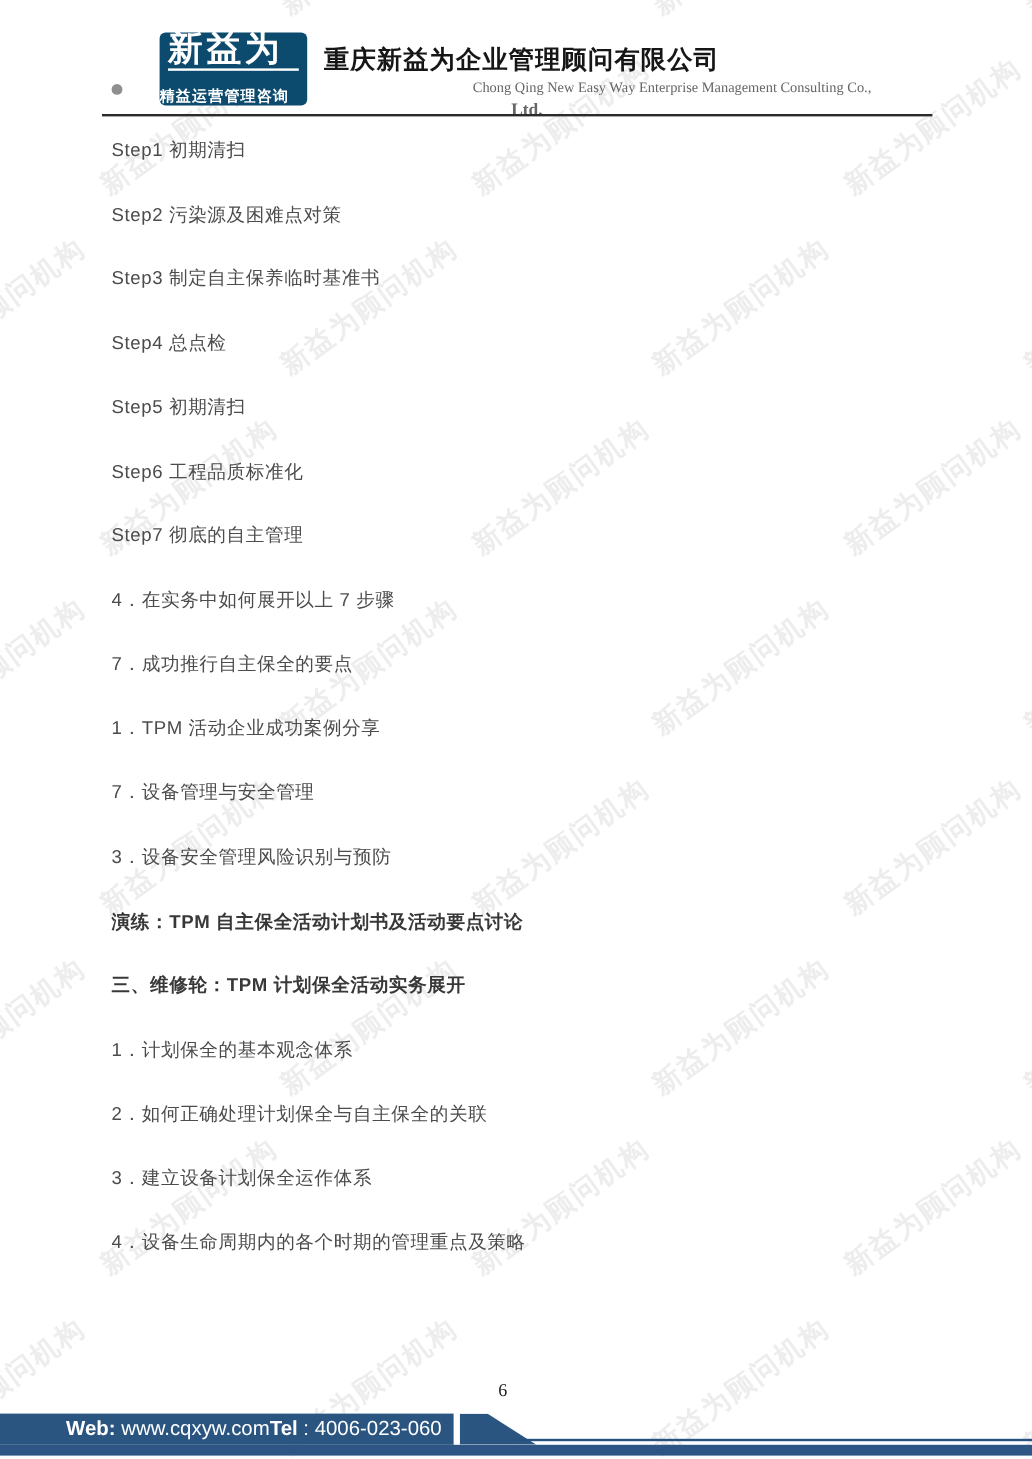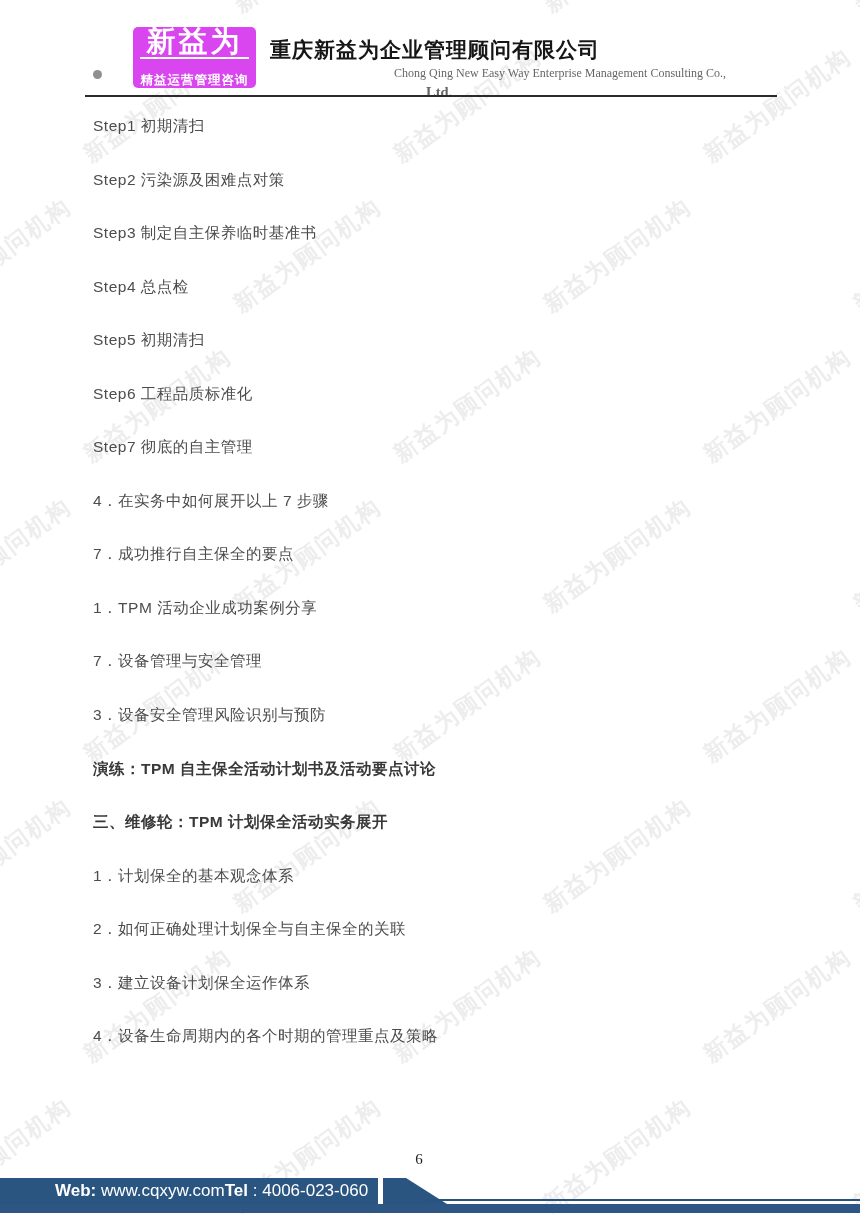--- a/index.html
+++ b/index.html
@@ -12,21 +12,21 @@
   #watermark-layer span{
     position:absolute;white-space:nowrap;color:#ededed;font-size:23px;
     font-weight:700;letter-spacing:2px;transform:rotate(-36deg);
     font-family:"Liberation Sans",sans-serif;
   }
   
   .hdr{position:absolute;inset:0;z-index:2;}
   .bullet-dot{position:absolute;left:93px;top:70px;width:9px;height:9px;border-radius:50%;background:#8f8f8f;}
   .logo{
     position:absolute;left:133px;top:27px;width:123px;height:61px;
-    background:#d946ef;border-radius:5px;color:#fff;text-align:center;
+    background:#0c4a6e;border-radius:5px;color:#fff;
     display:flex;flex-direction:column;justify-content:center;
   }
   .logo-main{font-size:29px;font-weight:700;line-height:30px;letter-spacing:3px;
     border-bottom:2px solid #fff;margin:0 7px;padding-bottom:1px;}
   .logo-sub{font-size:12.5px;font-weight:700;letter-spacing:1px;line-height:18px;margin-top:12px;}
   .company-cn{
     position:absolute;left:270px;top:36px;margin:0;font-size:21px;font-weight:700;
     color:#161616;letter-spacing:1px;white-space:nowrap;
   }
   .company-en1{position:absolute;left:394px;top:66px;font-family:"Liberation Serif",serif;

